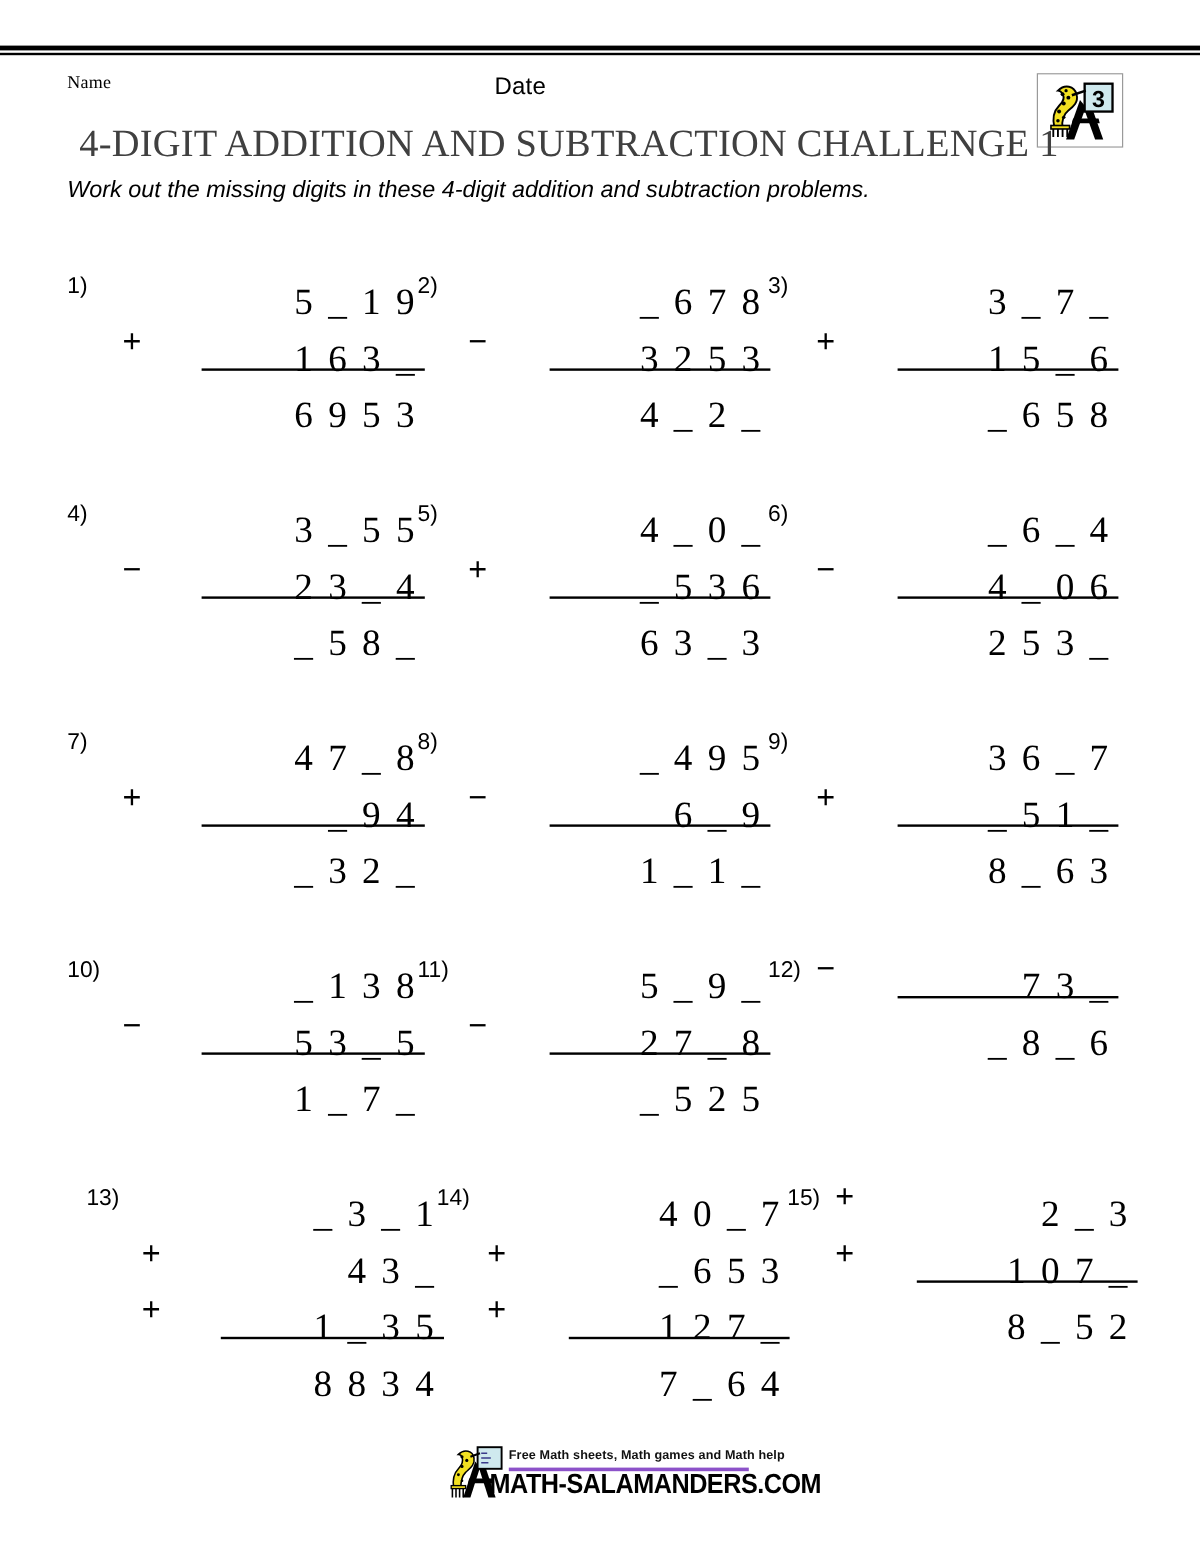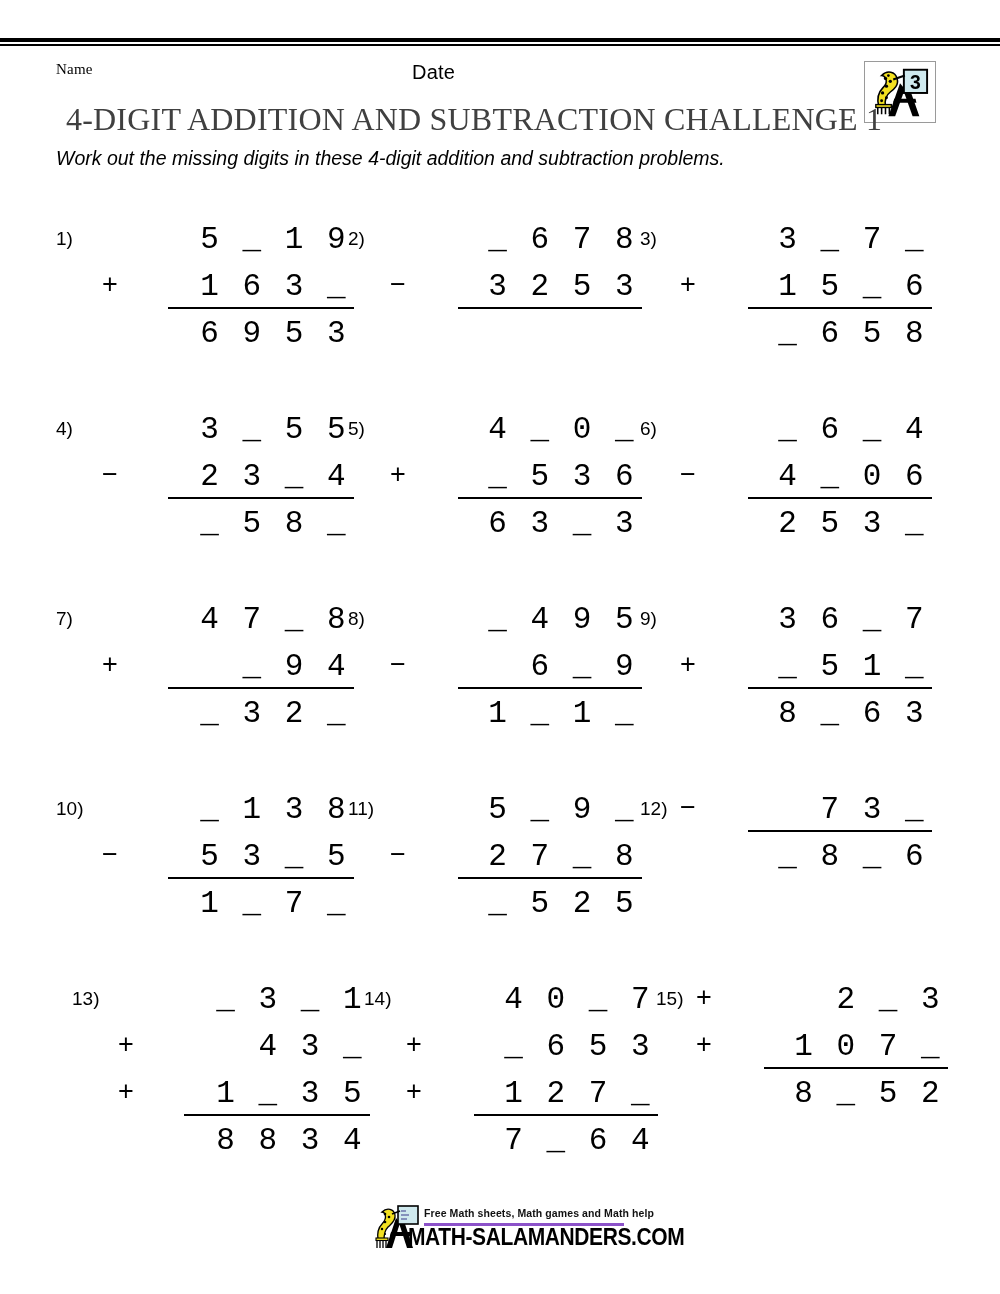--- a/index.html
+++ b/index.html
@@ -142,22 +142,22 @@
     text-align: center;
     font-family: "Liberation Sans", sans-serif;
     font-size: 27px;
     line-height: 40px;
   }
   .op.minus { font-size: 27px; }
 
   .digits {
     position: absolute;
     right: 0;
-    top: 4px;
-    font-family: Liberation Mono, monospace;
+    top: 16px;
+    font-family: Liberation Serif, serif;
     font-size: 31px;
     line-height: 42px;
     letter-spacing: 2.5px;
     white-space: pre;
     text-align: right;
   }
 
   .ruleline {
     position: absolute;
     right: -6px;
@@ -293,20 +293,23 @@
     <div class="prob c1">
       <div class="pnum">2)</div>
       <div class="sum">
         <div class="srow">
           <div class="digits">_ 6 7 8</div>
         </div>
         <div class="srow">
           <div class="op minus">−</div>
           <div class="digits">3 2 5 3</div>
           <div class="ruleline"></div>
+        </div>
+        <div class="srow answer">
+          <div class="digits">4 _ 2 _</div>
         </div>
       </div>
     </div>
 
     <div class="prob c2">
       <div class="pnum">3)</div>
       <div class="sum">
         <div class="srow">
           <div class="digits">3 _ 7 _</div>
         </div>

